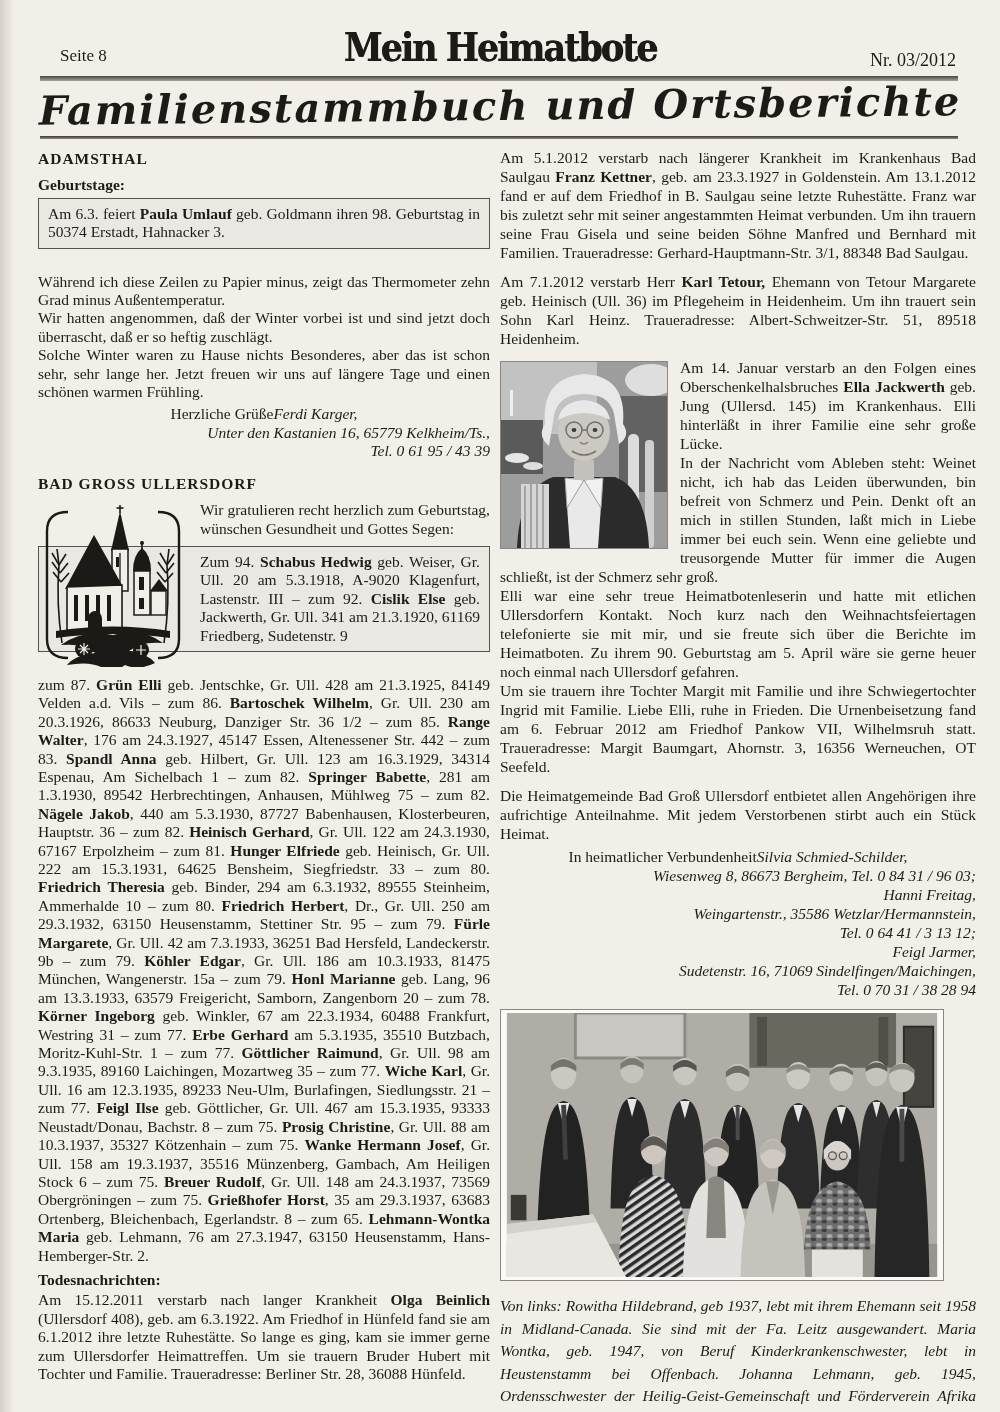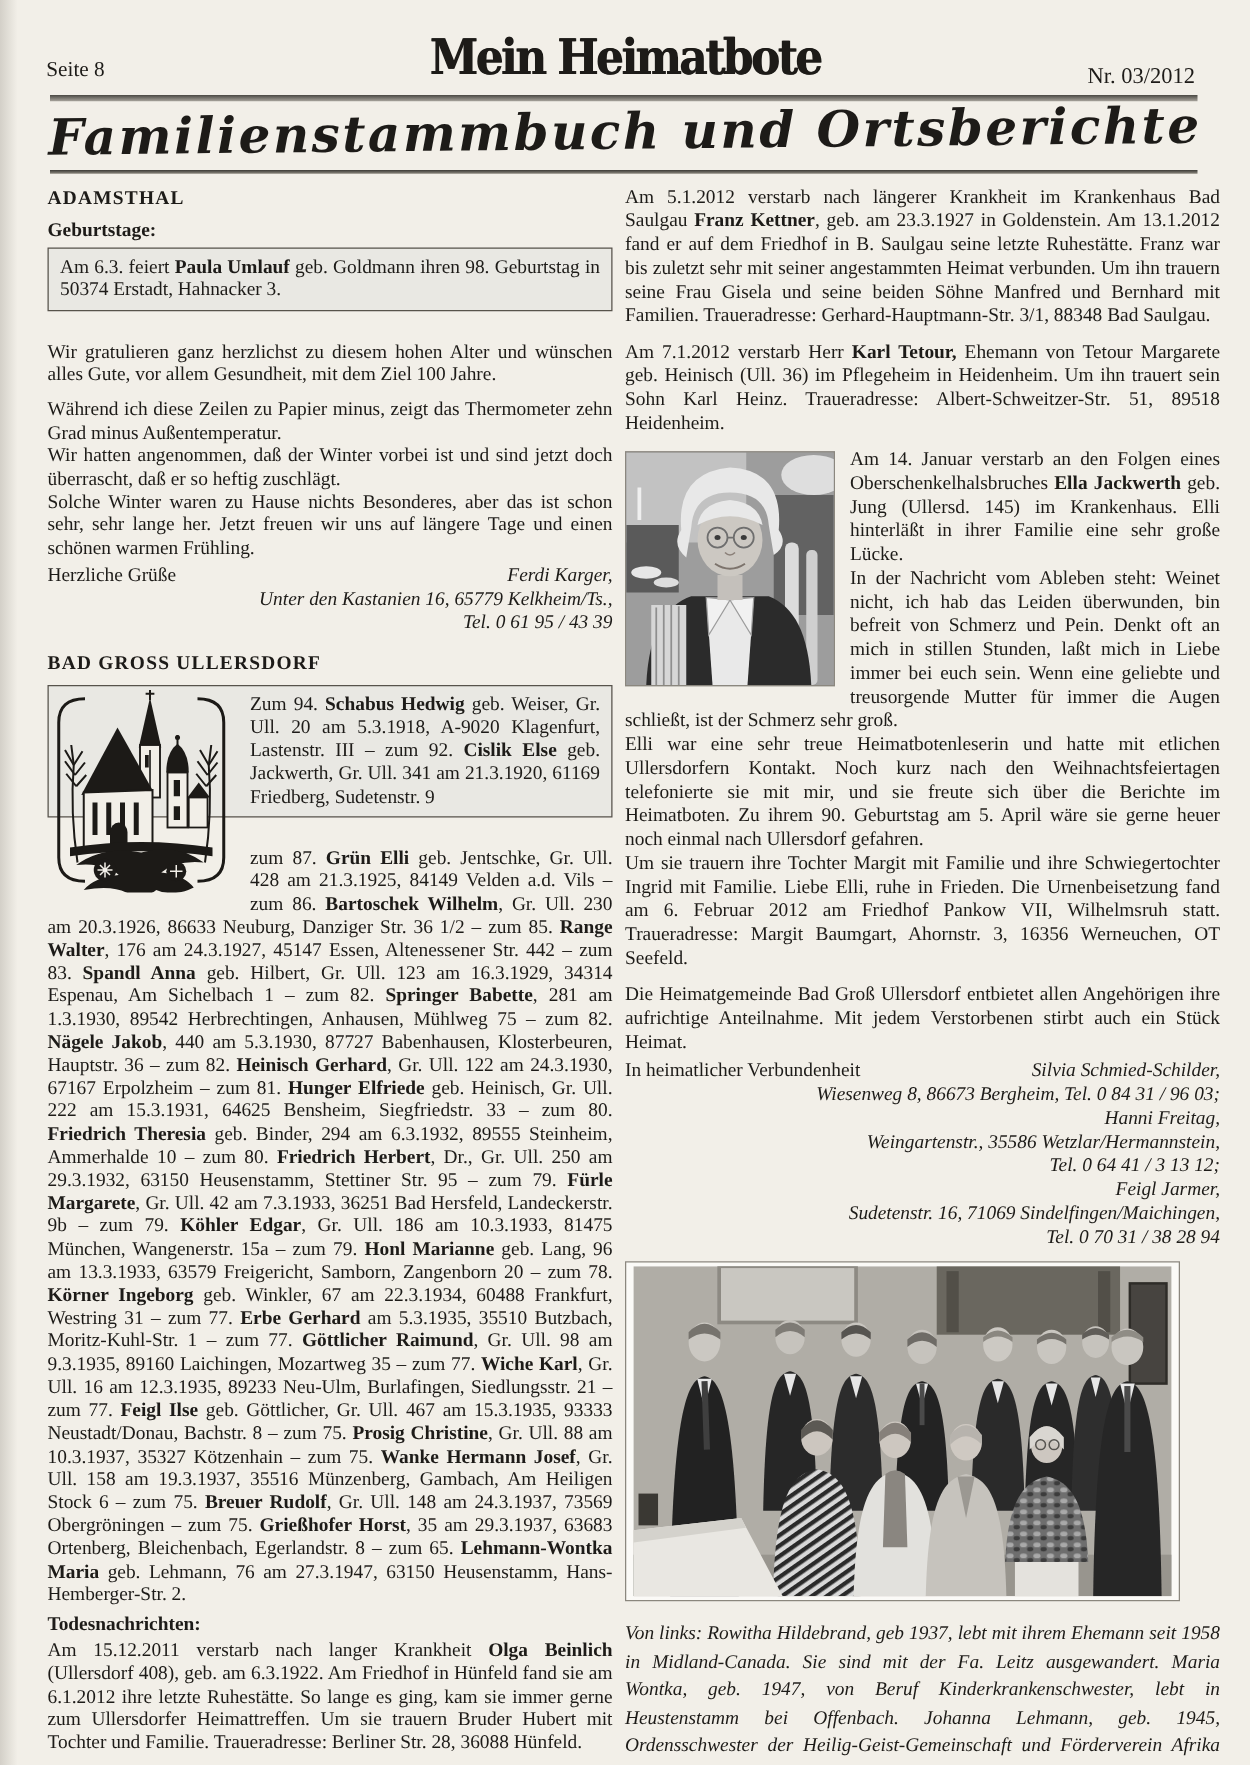--- a/index.html
+++ b/index.html
@@ -5,21 +5,21 @@
   html,body{margin:0;padding:0;}
   .page{
     position:relative;width:1000px;height:1412px;
     background:#f2efe8;overflow:hidden;
     font-family:"Liberation Serif","DejaVu Serif",serif;
     color:#1d1b18;
   }
   .page::before{content:"";position:absolute;left:0;top:0;bottom:0;width:14px;
     background:linear-gradient(to right,rgba(120,115,105,.25),rgba(120,115,105,0));pointer-events:none;}
   
-  .hdr-page{position:absolute;left:37px;top:46px;font-size:17px;}
+  .hdr-page{position:absolute;left:60px;top:46px;font-size:17px;}
   .hdr-issue{position:absolute;right:44px;top:50px;font-size:18px;}
   .masthead{
     position:absolute;left:0;right:0;top:26px;text-align:center;
     font-family:"DejaVu Serif",serif;font-weight:bold;font-size:35px;
     letter-spacing:-2px;transform:scaleY(1.12);
     text-shadow:.6px 0 #1d1b18;
   }
   .rule1{position:absolute;left:40px;right:42px;top:76px;height:5px;
     background:linear-gradient(#4a4843,#a8a49c);}
   .section-title{
@@ -31,21 +31,21 @@
     background:linear-gradient(#3c3a36,#8d897f);}
   
   .col{position:absolute;top:148px;font-size:15.5px;line-height:18.4px;text-align:justify;}
   .col-left{left:38px;width:452px;}
   .col-right{left:500px;width:476px;line-height:19px;}
   .town{font-weight:bold;text-align:left;letter-spacing:1px;margin:2px 0 8px 0;}
   .lbl{font-weight:bold;margin:4px 0 2px 0;}
   .graybox{background:#e9e8e3;border:1px solid #57534b;padding:6px 9px;margin:3px 0 24px 0;}
   p.para{margin:0 0 10px 0;}
   p.tight{margin:0;}
-  .sig-row{display:flex;justify-content:space-between;margin-top:4px;}
+  .sig-row{display:flex;justify-content:center;margin-top:4px;}
   .sig-lines{text-align:right;font-style:italic;}
   .sig-row .sig-r{font-style:italic;}
   .gru-art{float:left;margin:2px 12px 4px 0;}
   .portrait{float:left;margin:3px 12px 2px 0;border:1px solid #8b877e;background:#a0a0a0;}
   .groupphoto{margin:10px 0 8px 0;border:1px solid #8b877e;background:#fbfaf7;padding:3px;width:436px;}
   .caption{font-style:italic;line-height:22.5px;margin-top:2px;}
   .clear{clear:both;}
   b{font-weight:bold;}
 </style>
 </head>
@@ -57,21 +57,20 @@
   <div class="masthead">Mein Heimatbote</div>
   <div class="hdr-issue">Nr. 03/2012</div>
   <div class="rule1"></div>
   <div class="section-title">Familienstammbuch und Ortsberichte</div>
   <div class="rule2"></div>
 
   <div class="col col-left">
     <div class="town">ADAMSTHAL</div>
     <div class="lbl">Geburtstage:</div>
     <div class="graybox"><span>Am 6.3. feiert </span><b>Paula Umlauf</b><span> geb. Goldmann ihren 98. Geburtstag in 50374 Erstadt, Hahnacker 3.</span></div>
-    <p class="para">Wir gratulieren ganz herzlichst zu diesem hohen Alter und wünschen alles Gute, vor allem Gesundheit, mit dem Ziel 100 Jahre.</p>
     <p class="tight">Während ich diese Zeilen zu Papier minus, zeigt das Thermometer zehn Grad minus Außentemperatur.</p>
     <p class="tight">Wir hatten angenommen, daß der Winter vorbei ist und sind jetzt doch überrascht, daß er so heftig zuschlägt.</p>
     <p class="tight">Solche Winter waren zu Hause nichts Besonderes, aber das ist schon sehr, sehr lange her. Jetzt freuen wir uns auf längere Tage und einen schönen warmen Frühling.</p>
     <div class="sig-row">
       <span>Herzliche Grüße</span>
       <span class="sig-r">Ferdi Karger,</span>
     </div>
     <div class="sig-lines">
         <div>Unter den Kastanien 16, 65779 Kelkheim/Ts.,</div>
         <div>Tel. 0 61 95 / 43 39</div>
@@ -129,20 +128,21 @@
         <g fill="#1c1a17">
           <path d="M75,132 q-30,-6 -52,10 q24,-2 34,8 q-20,2 -28,12 q22,-4 34,2 q14,6 24,-2 q14,6 30,-2 q-8,-10 -26,-12 q12,-10 34,-8 q-22,-16 -50,-8 Z"></path>
           <circle cx="46" cy="146" r="9"></circle>
           <circle cx="103" cy="147" r="8"></circle>
           <g stroke="#f2efe8" stroke-width="1.2" fill="none">
             <path d="M40,146 h12 M46,140 v12 M42,142 l8,8 M50,142 l-8,8"></path>
             <path d="M98,147 h10 M103,142 v10"></path>
           </g>
         </g>
       </svg>
+      <p class="tight">Wir gratulieren recht herzlich zum Geburtstag, wünschen Gesundheit und Gottes Segen:</p>
       <div class="graybox" style="margin-top:8px;"><span>Zum 94. </span><b>Schabus Hedwig</b><span> geb. Weiser, Gr. Ull. 20 am 5.3.1918, A-9020 Klagenfurt, Lastenstr. III – zum 92. </span><b>Cislik Else</b><span> geb. Jackwerth, Gr. Ull. 341 am 21.3.1920, 61169 Friedberg, Sudetenstr. 9</span></div>
       <p class="tight"><span>zum 87. </span><b>Grün Elli</b><span> geb. Jentschke, Gr. Ull. 428 am 21.3.1925, 84149 Velden a.d. Vils – zum 86. </span><b>Bartoschek Wilhelm</b><span>, Gr. Ull. 230 am 20.3.1926, 86633 Neuburg, Danziger Str. 36 1/2 – zum 85. </span><b>Range Walter</b><span>, 176 am 24.3.1927, 45147 Essen, Altenessener Str. 442 – zum 83. </span><b>Spandl Anna</b><span> geb. Hilbert, Gr. Ull. 123 am 16.3.1929, 34314 Espenau, Am Sichelbach 1 – zum 82. </span><b>Springer Babette</b><span>, 281 am 1.3.1930, 89542 Herbrechtingen, Anhausen, Mühlweg 75 – zum 82. </span><b>Nägele Jakob</b><span>, 440 am 5.3.1930, 87727 Babenhausen, Klosterbeuren, Hauptstr. 36 – zum 82. </span><b>Heinisch Gerhard</b><span>, Gr. Ull. 122 am 24.3.1930, 67167 Erpolzheim – zum 81. </span><b>Hunger Elfriede</b><span> geb. Heinisch, Gr. Ull. 222 am 15.3.1931, 64625 Bensheim, Siegfriedstr. 33 – zum 80. </span><b>Friedrich Theresia</b><span> geb. Binder, 294 am 6.3.1932, 89555 Steinheim, Ammerhalde 10 – zum 80. </span><b>Friedrich Herbert</b><span>, Dr., Gr. Ull. 250 am 29.3.1932, 63150 Heusenstamm, Stettiner Str. 95 – zum 79. </span><b>Fürle Margarete</b><span>, Gr. Ull. 42 am 7.3.1933, 36251 Bad Hersfeld, Landeckerstr. 9b – zum 79. </span><b>Köhler Edgar</b><span>, Gr. Ull. 186 am 10.3.1933, 81475 München, Wangenerstr. 15a – zum 79. </span><b>Honl Marianne</b><span> geb. Lang, 96 am 13.3.1933, 63579 Freigericht, Samborn, Zangenborn 20 – zum 78. </span><b>Körner Ingeborg</b><span> geb. Winkler, 67 am 22.3.1934, 60488 Frankfurt, Westring 31 – zum 77. </span><b>Erbe Gerhard</b><span> am 5.3.1935, 35510 Butzbach, Moritz-Kuhl-Str. 1 – zum 77. </span><b>Göttlicher Raimund</b><span>, Gr. Ull. 98 am 9.3.1935, 89160 Laichingen, Mozartweg 35 – zum 77. </span><b>Wiche Karl</b><span>, Gr. Ull. 16 am 12.3.1935, 89233 Neu-Ulm, Burlafingen, Siedlungsstr. 21 – zum 77. </span><b>Feigl Ilse</b><span> geb. Göttlicher, Gr. Ull. 467 am 15.3.1935, 93333 Neustadt/Donau, Bachstr. 8 – zum 75. </span><b>Prosig Christine</b><span>, Gr. Ull. 88 am 10.3.1937, 35327 Kötzenhain – zum 75. </span><b>Wanke Hermann Josef</b><span>, Gr. Ull. 158 am 19.3.1937, 35516 Münzenberg, Gambach, Am Heiligen Stock 6 – zum 75. </span><b>Breuer Rudolf</b><span>, Gr. Ull. 148 am 24.3.1937, 73569 Obergröningen – zum 75. </span><b>Grießhofer Horst</b><span>, 35 am 29.3.1937, 63683 Ortenberg, Bleichenbach, Egerlandstr. 8 – zum 65. </span><b>Lehmann-Wontka Maria</b><span> geb. Lehmann, 76 am 27.3.1947, 63150 Heusenstamm, Hans-Hemberger-Str. 2.</span></p>
       <div class="clear"></div>
     </div>
 
     <div class="lbl" style="margin-top:6px;">Todesnachrichten:</div>
     <p class="tight"><span>Am 15.12.2011 verstarb nach langer Krankheit </span><b>Olga Beinlich</b><span> (Ullersdorf 408), geb. am 6.3.1922. Am Friedhof in Hünfeld fand sie am 6.1.2012 ihre letzte Ruhestätte. So lange es ging, kam sie immer gerne zum Ullersdorfer Heimattreffen. Um sie trauern Bruder Hubert mit Tochter und Familie. Traueradresse: Berliner Str. 28, 36088 Hünfeld.</span></p>
   </div>
 
   <div class="col col-right">

